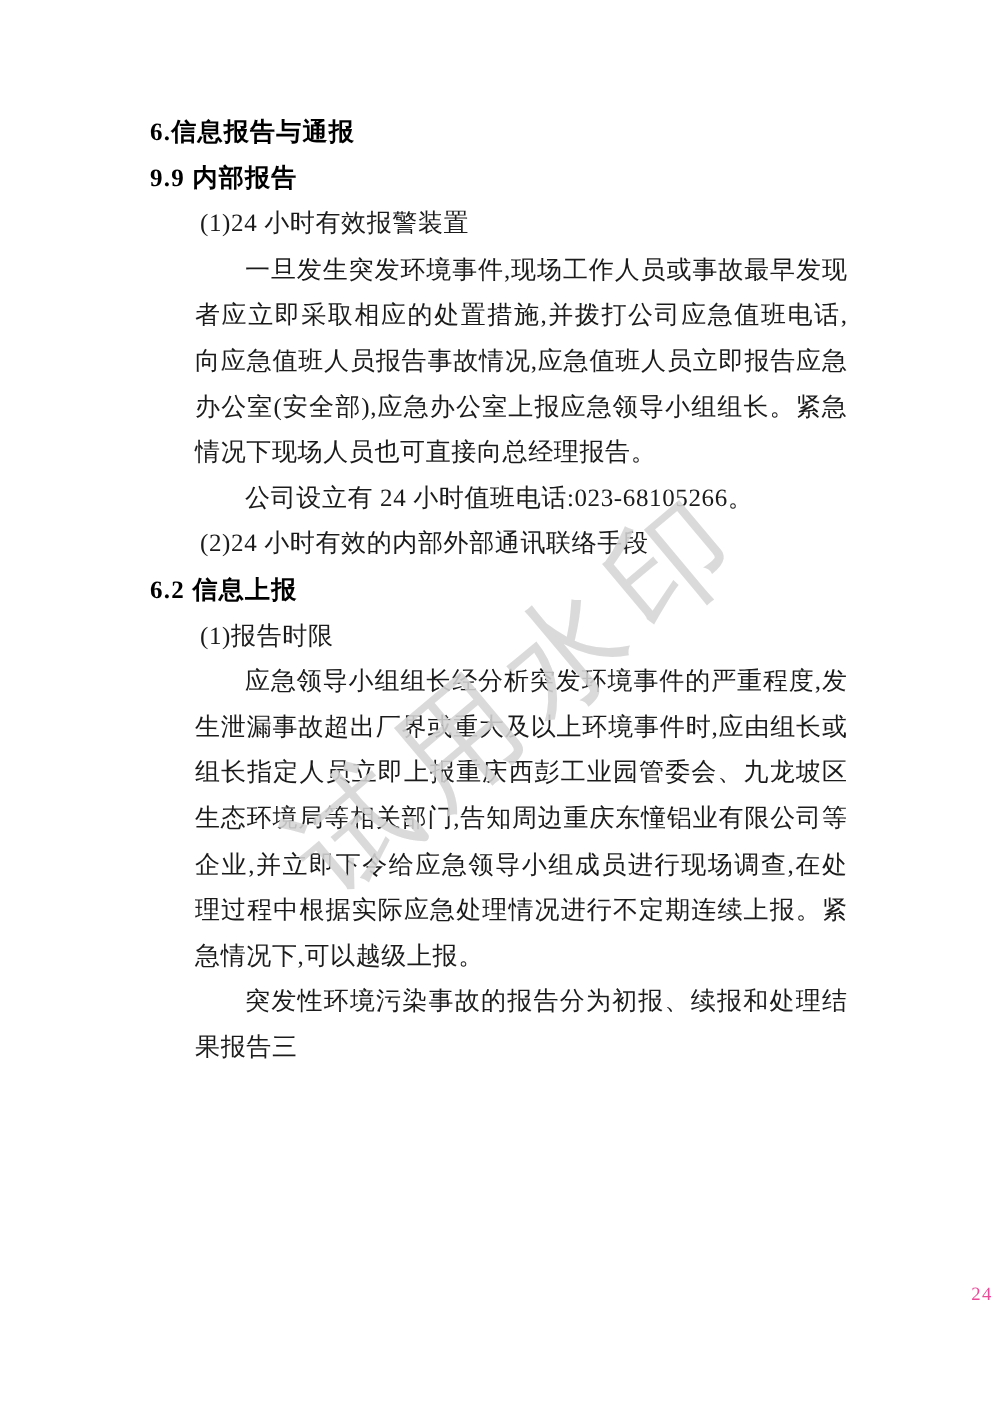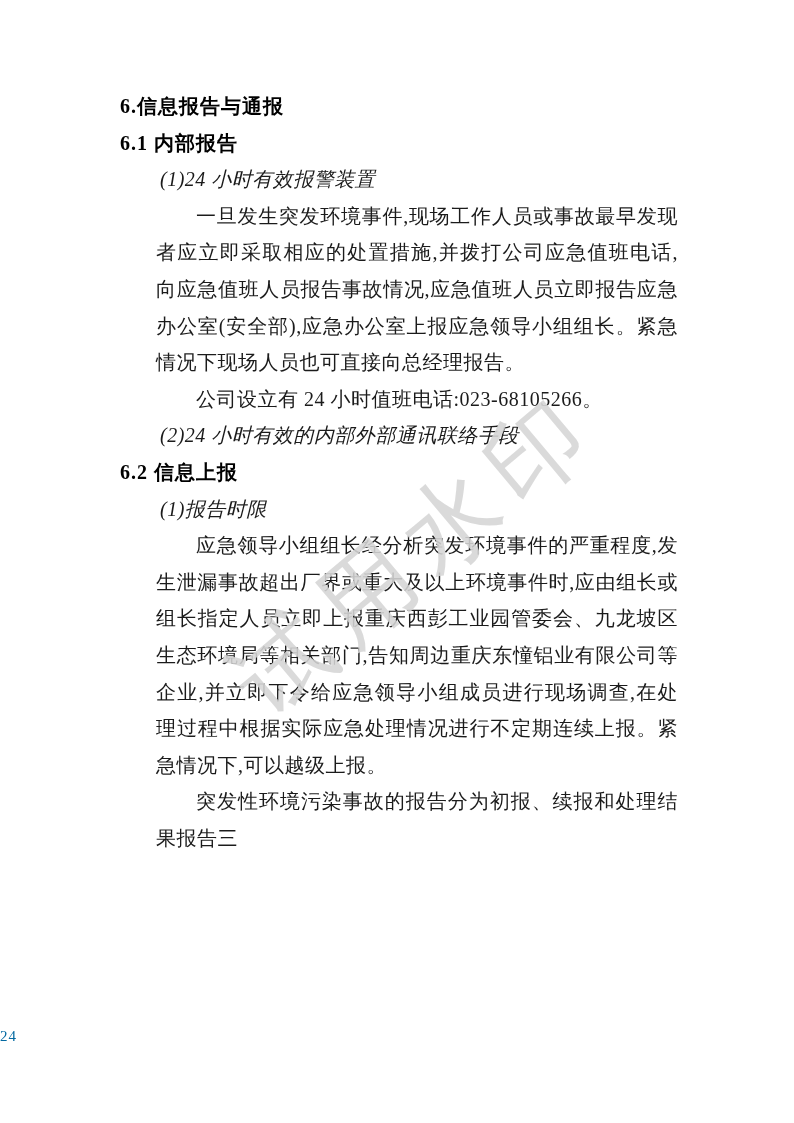--- a/index.html
+++ b/index.html
@@ -25,21 +25,20 @@
     line-height: 36.6px;
     letter-spacing: 0.5px;
   }
   .h1, .h2 {
     font-weight: bold;
     color: #000000;
     letter-spacing: 1px;
   }
   .item {
     text-indent: 2em;
-    font-style: italic;
   }
   .para {
     text-indent: 2em;
     text-align: justify;
     text-justify: inter-character;
     word-break: break-all;
     line-break: anywhere;
     margin-left: 36px;
   }
   .watermark {
@@ -57,34 +56,34 @@
     z-index: 10;
     pointer-events: none;
     white-space: nowrap;
     font-family: "Liberation Serif", "DejaVu Serif", serif;
   }
   .page-number {
     position: absolute;
     left: 0;
     right: 0;
     top: 1028px;
-    text-align: left;
+    text-align: right;
     font-size: 15px;
     letter-spacing: 1px;
-    color: #0369a1;
+    color: #ec4899;
   }
 </style>
 </head>
 <body>
 
 <div class="page">
 
   <div class="content">
     <div class="h1">6.信息报告与通报</div>
-    <div class="h2">6.1 内部报告</div>
+    <div class="h2">9.9 内部报告</div>
     <div class="item">(1)24 小时有效报警装置</div>
     <div class="para">一旦发生突发环境事件,现场工作人员或事故最早发现者应立即采取相应的处置措施,并拨打公司应急值班电话,向应急值班人员报告事故情况,应急值班人员立即报告应急办公室(安全部),应急办公室上报应急领导小组组长。紧急情况下现场人员也可直接向总经理报告。</div>
     <div class="para">公司设立有 24 小时值班电话:023-68105266。</div>
     <div class="item">(2)24 小时有效的内部外部通讯联络手段</div>
     <div class="h2">6.2 信息上报</div>
     <div class="item">(1)报告时限</div>
     <div class="para">应急领导小组组长经分析突发环境事件的严重程度,发生泄漏事故超出厂界或重大及以上环境事件时,应由组长或组长指定人员立即上报重庆西彭工业园管委会、九龙坡区生态环境局等相关部门,告知周边重庆东憧铝业有限公司等企业,并立即下令给应急领导小组成员进行现场调查,在处理过程中根据实际应急处理情况进行不定期连续上报。紧急情况下,可以越级上报。</div>
     <div class="para">突发性环境污染事故的报告分为初报、续报和处理结果报告三</div>
   </div>
 

